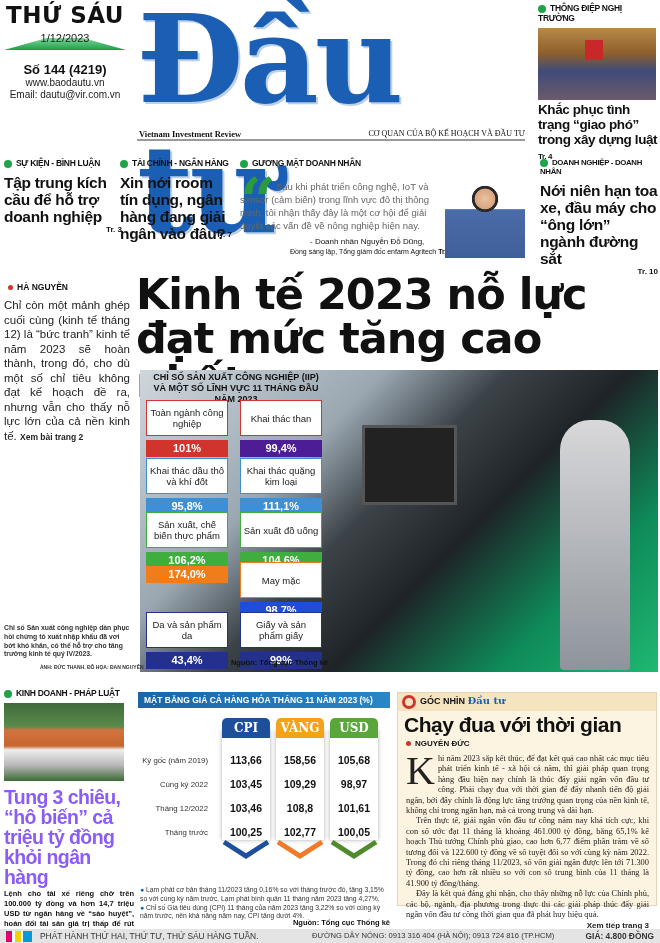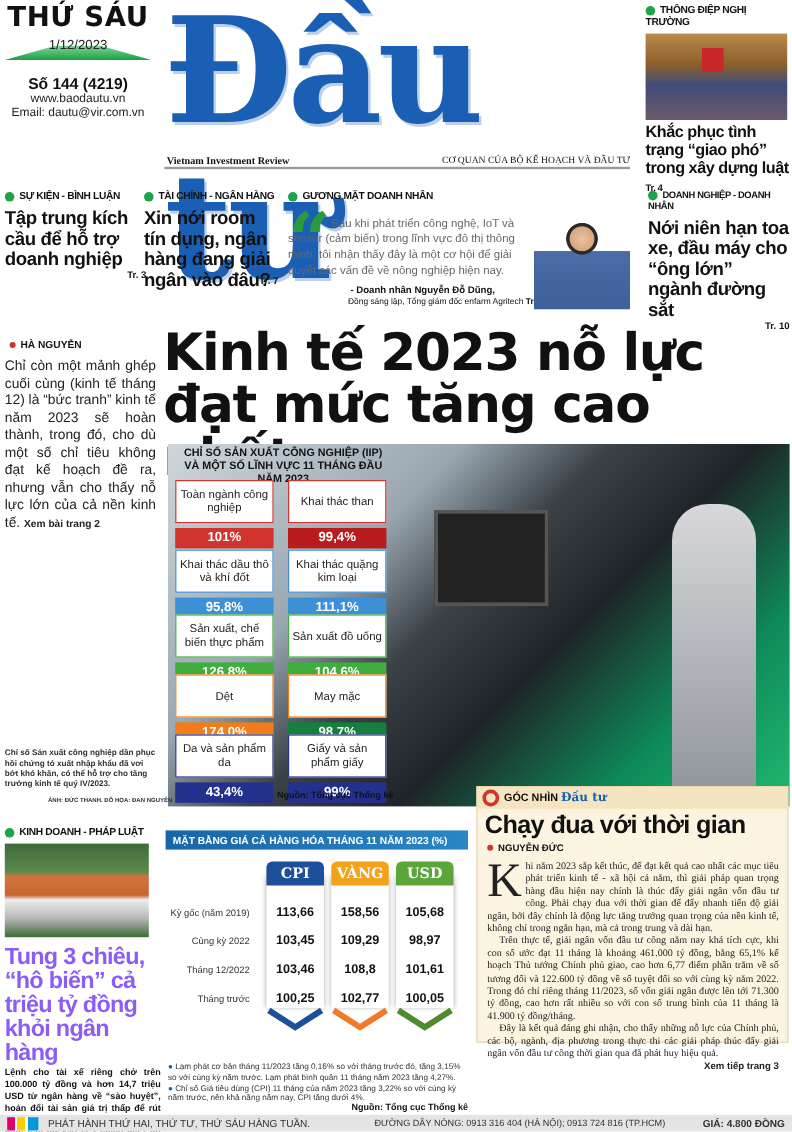--- a/index.html
+++ b/index.html
@@ -24,21 +24,21 @@
 #top-right{left:538px;top:3px;width:122px}
 #tr-photo{width:118px;height:72px;margin-top:5px;background:linear-gradient(180deg,#b98a4a 0,#8e5f2a 35%,#3f4b7a 60%,#6c5a6a 100%);position:relative}
 #tr-photo:after{content:"";position:absolute;left:40%;top:12px;width:18px;height:20px;background:#c8282a}
 #tr-head{font-size:13.5px;font-weight:bold;line-height:15px;margin-top:2px;letter-spacing:-0.4px}
 
 .teaser{top:158px}
 .teaser h3{font-size:15.5px;line-height:17px;font-weight:bold;margin-top:6px;letter-spacing:-0.3px}
 #quote-box{left:240px;top:158px;width:300px;height:100px}
 #quote-mark{position:absolute;left:0;top:18px;font-size:62px;font-weight:bold;color:#2a9a3c;font-family:"DejaVu Serif",serif;line-height:50px}
 #quote-text{position:absolute;left:0;top:22px;width:205px;font-size:9.5px;line-height:13px;color:#666;text-indent:36px}
-#quote-author{position:absolute;left:52px;top:79px;font-size:8px;font-weight:bold}
+#quote-author{position:absolute;left:70px;top:79px;font-size:8px;font-weight:normal}
 #quote-role{position:absolute;left:50px;top:90px;font-size:7px}
 #portrait{position:absolute;left:205px;top:18px;width:80px;height:82px;border-radius:40% 40% 0 0;background:radial-gradient(circle at 50% 28%,#e8c3a3 0,#d9a57f 14%,#2a2a2a 15%,#2a2a2a 18%,transparent 19%),linear-gradient(180deg,#fff 0,#fff 40%,#4a6ca8 41%,#3f5f99 100%)}
 
 #byline{left:8px;top:282px;font-size:8.5px;font-weight:bold}
 #byline .dot{background:#d0342c;width:5px;height:5px}
 #lead{left:4px;top:298px;width:126px;font-size:11.5px;line-height:14.5px;text-align:justify;color:#222}
 #lead b{font-size:8.5px}
 #main-title{left:136px;top:272px;width:520px;font-size:43px;line-height:44px;font-weight:bold;letter-spacing:-1px;font-family:"DejaVu Sans",sans-serif}
 
 #factory{left:140px;top:370px;width:518px;height:302px;background:linear-gradient(135deg,#cfd7dc 0,#9aa7b1 30%,#3c4348 45%,#1e2327 60%,#0e8a58 80%,#20b873 100%)}
@@ -63,21 +63,21 @@
 #price-head{height:16px;background:linear-gradient(90deg,#1866a8,#2a86c6);color:#fff;font-weight:bold;font-size:8.5px;padding:3px 6px}
 .col-tab{position:absolute;width:48px;height:20px;color:#fff;font-weight:bold;font-family:"DejaVu Serif",serif;font-size:12px;text-align:center;line-height:20px;border-radius:5px 5px 0 0}
 .col-body{position:absolute;width:48px;height:110px;background:#fff;box-shadow:0 0 4px #aaa}
 .chev{position:absolute;width:48px;height:22px}
 .prow-label{position:absolute;left:0;width:70px;text-align:right;font-size:7.8px;color:#333}
 .pcell{position:absolute;width:56px;text-align:center;font-size:10.5px;font-weight:bold}
 #price-notes{position:absolute;left:2px;top:194px;font-size:6.8px;line-height:8.8px;color:#333}
 #price-notes .bl{color:#1866a8}
 #price-src{position:absolute;right:0;top:226px;font-size:7.5px;font-weight:bold}
 
-#op{left:397px;top:655px;width:260px;height:214px;background:#fcf3e0;border:1px solid #e8d5b0}
+#op{left:397px;top:692px;width:260px;height:214px;background:#fcf3e0;border:1px solid #e8d5b0}
 #op-head{height:18px;background:#f4e4bf;padding:2px 4px;font-size:9px;font-weight:bold}
 #op-logo{display:inline-block;width:14px;height:14px;border-radius:50%;border:3px solid #d0342c;vertical-align:middle;margin-right:4px}
 #op-brand{color:#1b5fb4;font-family:"DejaVu Serif",serif;font-size:10px}
 #op-title{font-size:21px;font-weight:bold;padding:2px 6px;letter-spacing:-0.5px}
 #op-author{font-size:8px;font-weight:bold;padding:0 8px}
 #op-author .dot{background:#d0342c;width:5px;height:5px}
 #op-body{font-family:"Liberation Serif",serif;font-size:8.4px;line-height:10.4px;text-align:justify;padding:6px 7px 0 8px;color:#222}
 #op-body p{text-indent:10px}
 #op-drop{float:left;font-size:40px;line-height:34px;font-family:"Liberation Serif",serif;margin:0 3px 0 0}
 #op-more{text-align:right;font-weight:bold;font-family:"Liberation Sans",sans-serif;font-size:8px}
@@ -144,45 +144,44 @@
   <div id="iip-title">
       <div>CHỈ SỐ SẢN XUẤT CÔNG NGHIỆP (IIP)</div>
       <div>VÀ MỘT SỐ LĨNH VỰC 11 THÁNG ĐẦU NĂM 2023</div>
     </div>
   <div class="card" style="left:0;top:28px">
       <div class="lab" style="border-color:#d0342c">Toàn ngành công nghiệp</div>
       <div class="val" style="background:#d0342c">101%</div>
     </div>
   <div class="card" style="left:94px;top:28px">
       <div class="lab" style="border-color:#d0342c">Khai thác than</div>
-      <div class="val" style="background:#b91c1c">99,4%</div>
+      <div class="val" style="background:#4c1d95">99,4%</div>
     </div>
   <div class="card" style="left:0;top:86px">
       <div class="lab" style="border-color:#3d8fd6">Khai thác dầu thô và khí đốt</div>
       <div class="val" style="background:#3d8fd6">95,8%</div>
     </div>
   <div class="card" style="left:94px;top:86px">
       <div class="lab" style="border-color:#3d8fd6">Khai thác quặng kim loại</div>
       <div class="val" style="background:#3d8fd6">111,1%</div>
     </div>
   <div class="card" style="left:0;top:140px">
       <div class="lab" style="border-color:#3fae3f">Sản xuất, chế biến thực phẩm</div>
-      <div class="val" style="background:#3fae3f">126,8%</div>
+      <div class="val" style="background:#3fae3f">106,2%</div>
     </div>
   <div class="card" style="left:94px;top:140px">
       <div class="lab" style="border-color:#3fae3f">Sản xuất đồ uống</div>
       <div class="val" style="background:#3fae3f">104,6%</div>
     </div>
   <div class="card" style="left:0;top:190px">
-      <div class="lab" style="border-color:#f07d1a">Dệt</div>
       <div class="val" style="background:#f07d1a">174,0%</div>
     </div>
   <div class="card" style="left:94px;top:190px">
       <div class="lab" style="border-color:#f07d1a">May mặc</div>
-      <div class="val" style="background:#15803d">98,7%</div>
+      <div class="val" style="background:#1d4ed8">98,7%</div>
     </div>
   <div class="card" style="left:0;top:240px">
       <div class="lab" style="border-color:#23318c">Da và sản phẩm da</div>
       <div class="val" style="background:#23318c">43,4%</div>
     </div>
   <div class="card" style="left:94px;top:240px">
       <div class="lab" style="border-color:#23318c">Giấy và sản phẩm giấy</div>
       <div class="val" style="background:#23318c">99%</div>
     </div>
   <div id="iip-src">Nguồn: Tổng cục Thống kê</div>

